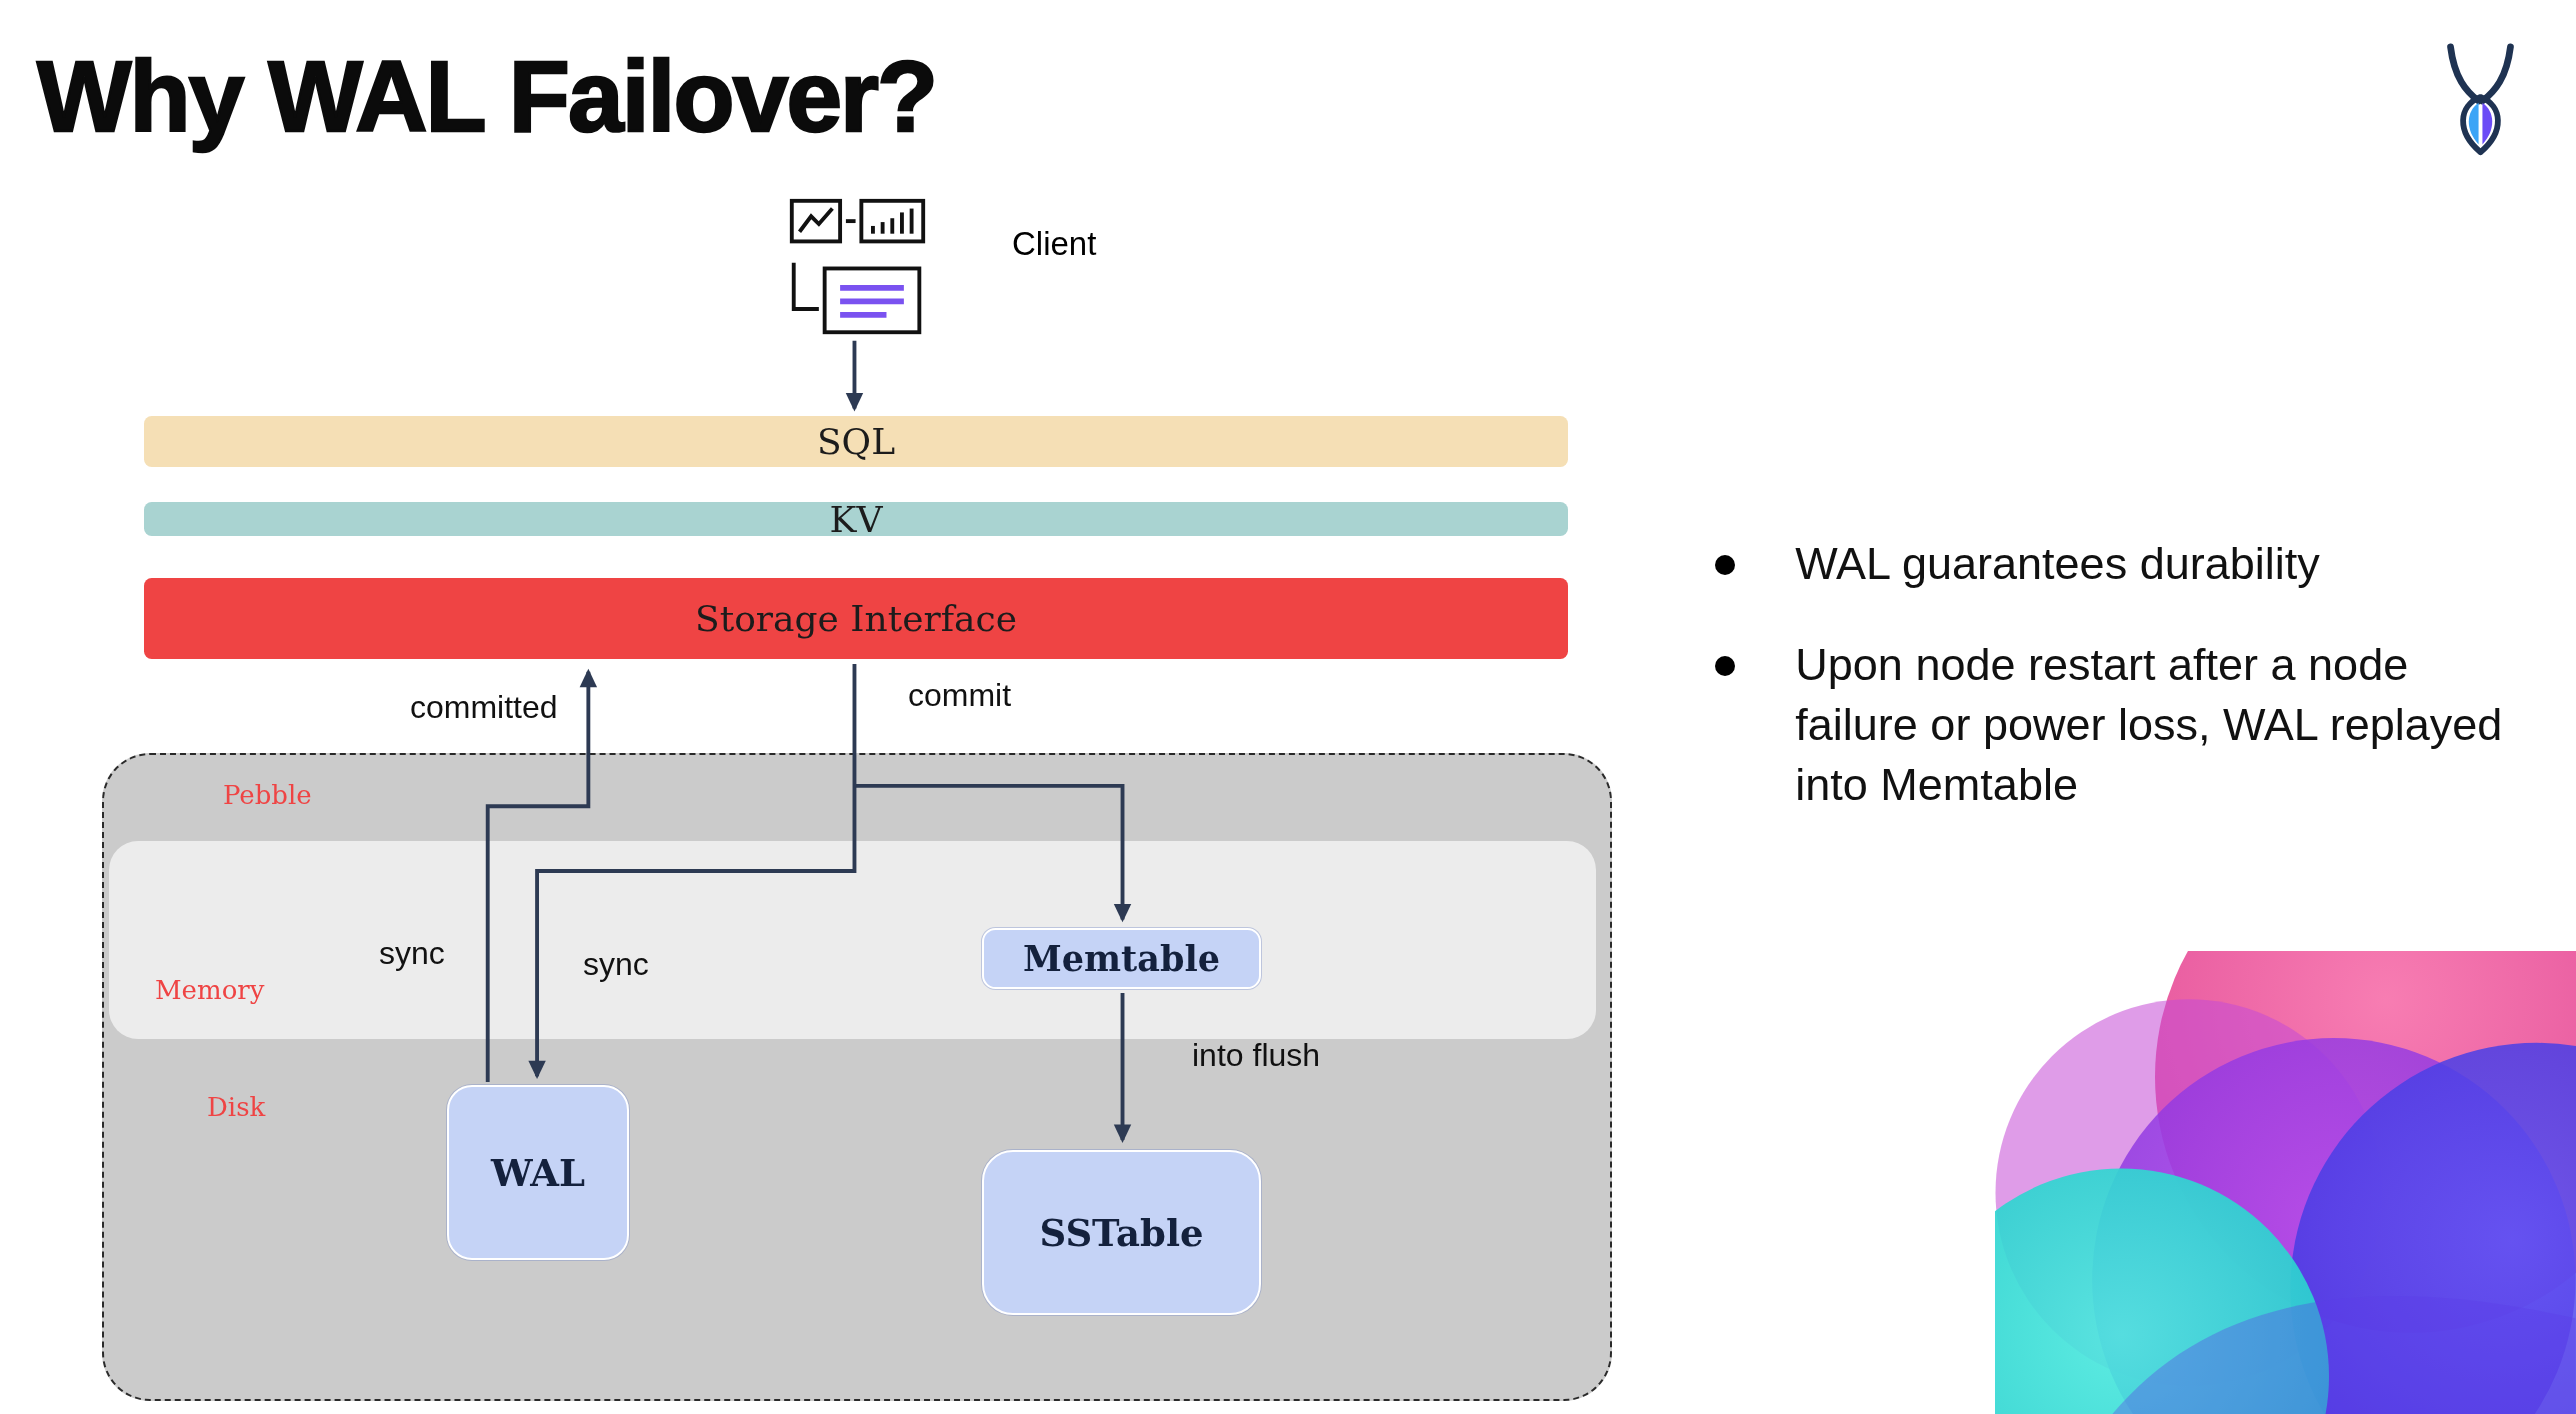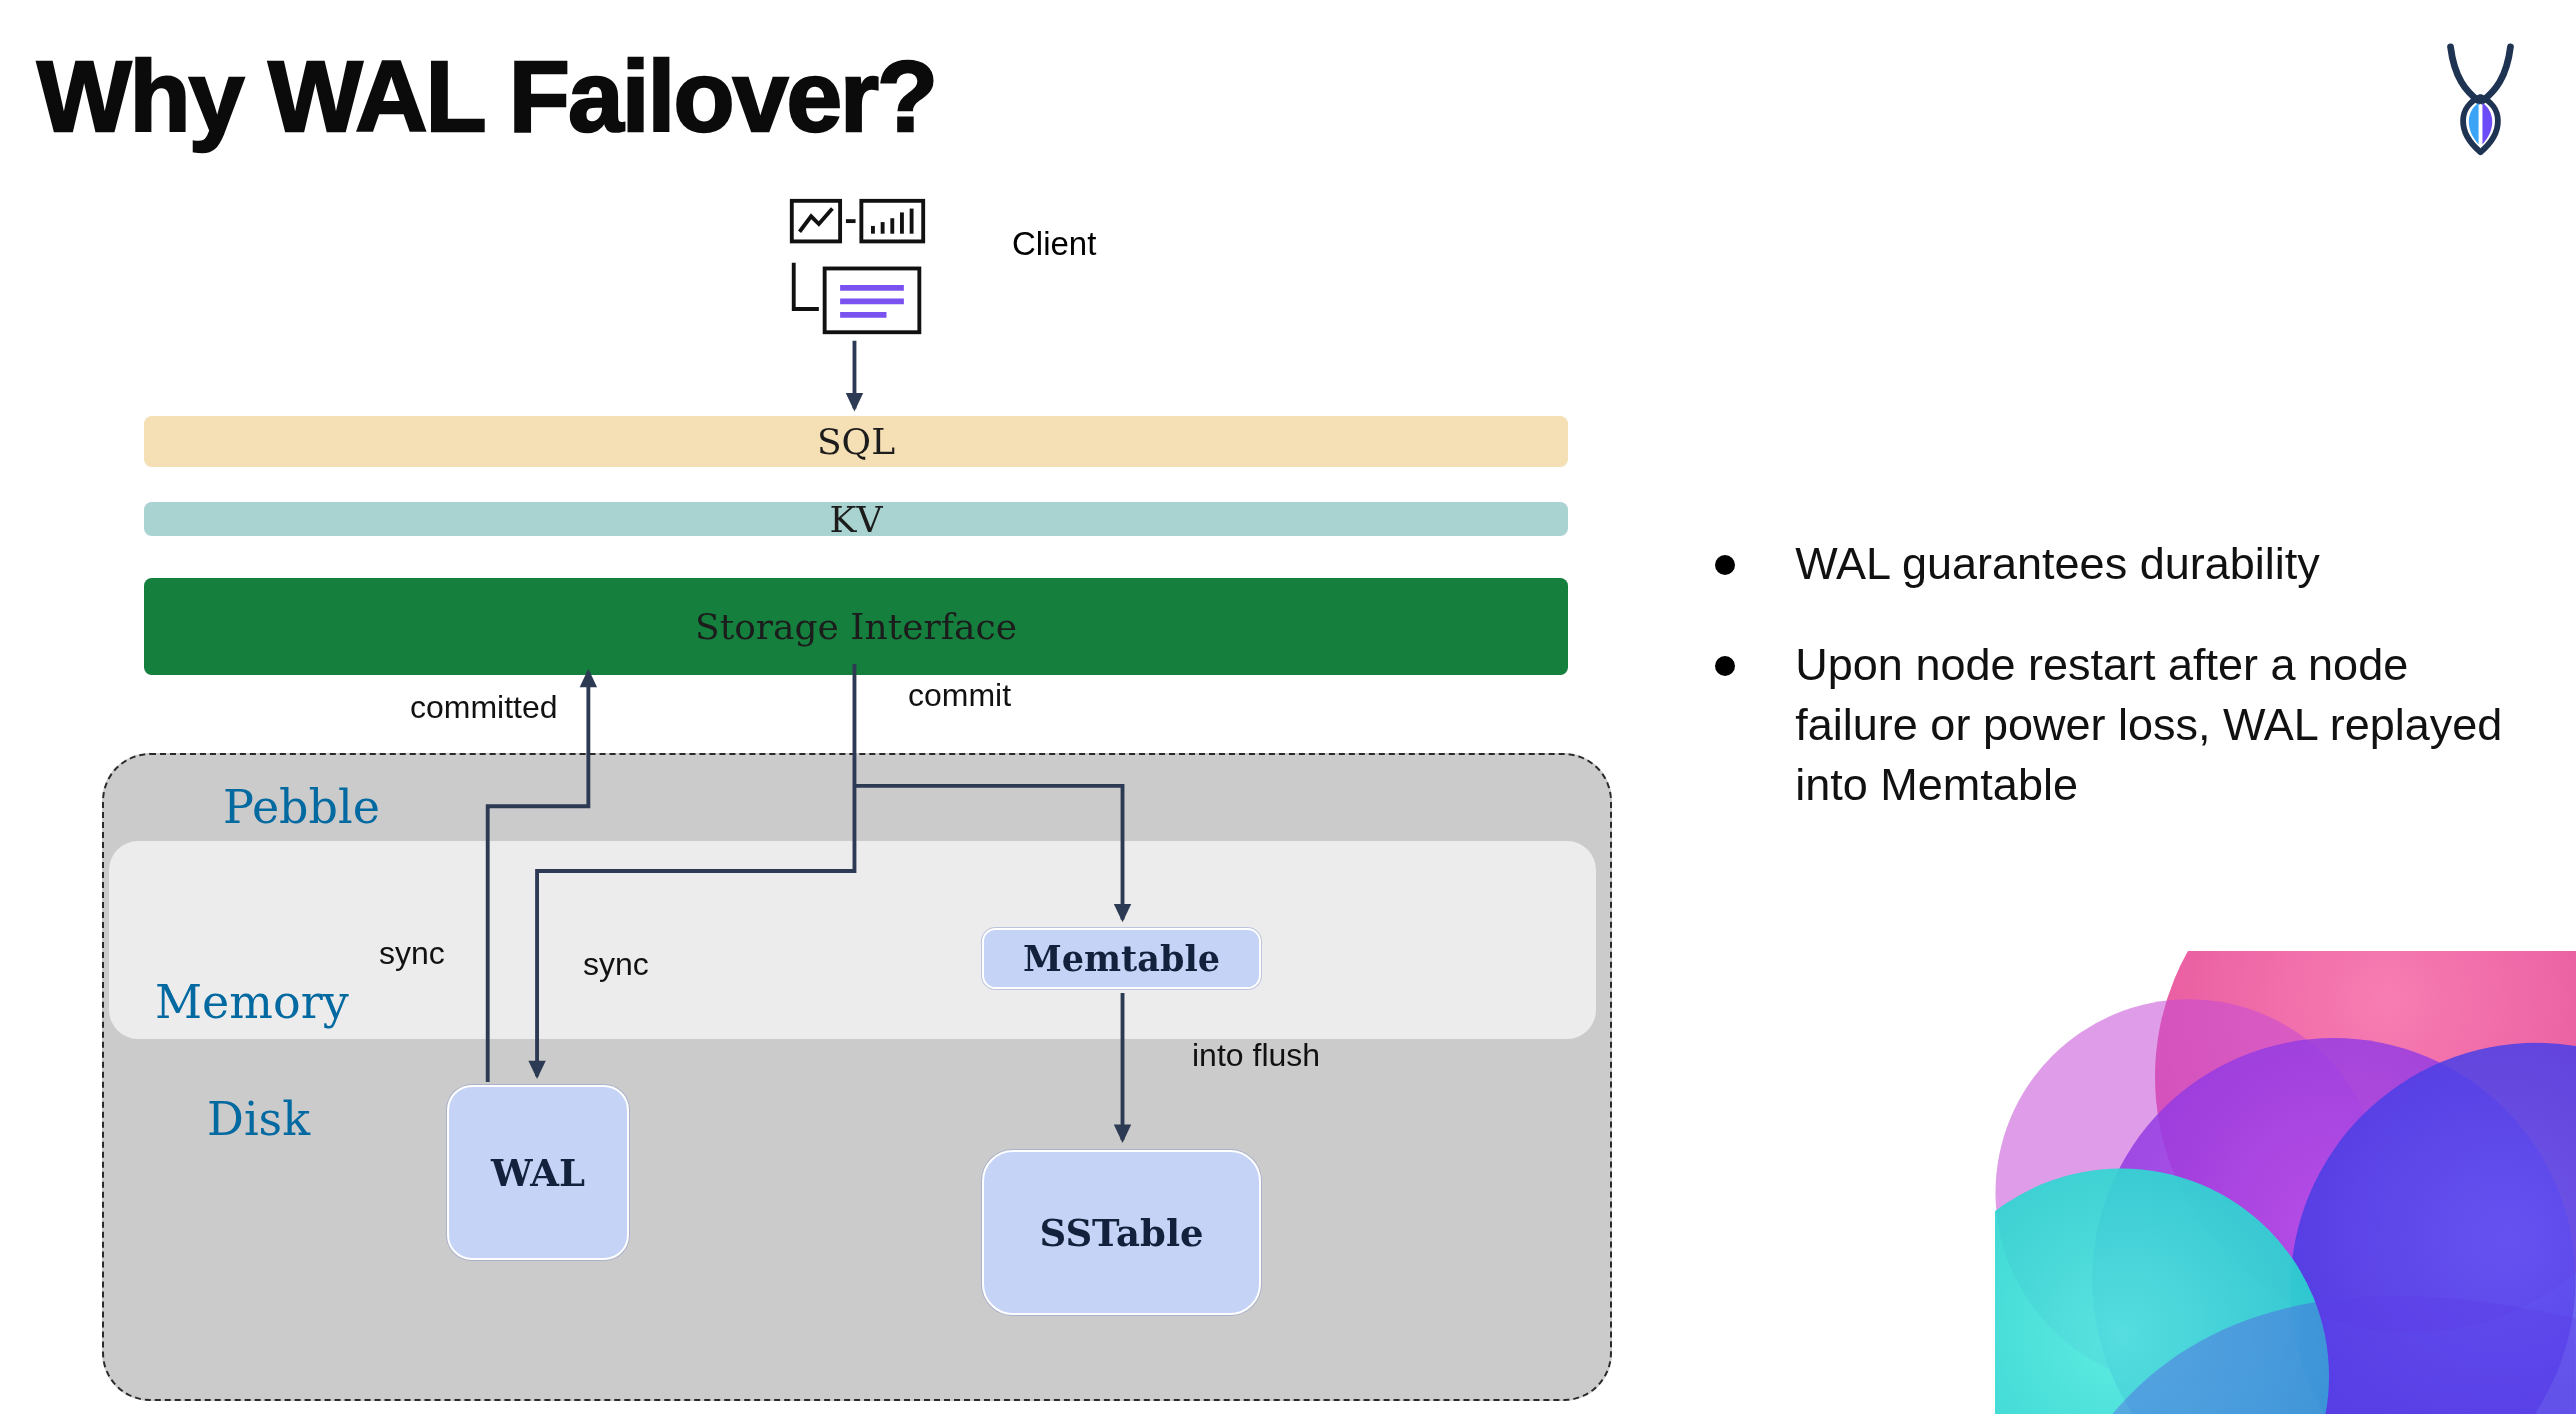--- a/index.html
+++ b/index.html
@@ -17,35 +17,35 @@
   .logo { position:absolute; right:50px; top:41px; width:91px; height:116px; }
   .client-icon { position:absolute; left:786px; top:195px; width:143px; height:145px; }
   .client-label { position:absolute; left:1012px; top:225px; font-size:33px; color:#000000; }
 
   .bar {
     position:absolute; left:144px; width:1424px; border-radius:7.7px;
     display:flex; align-items:center; justify-content:center;
   }
   .bar-sql     { top:416px; height:51px; background:#F5DFB5; }
   .bar-kv      { top:502px; height:34px; background:#A9D3D1; }
-  .bar-storage { top:578px; height:97px; background:#15803d; }
+  .bar-storage { top:578px; height:81px; background:#ef4444; }
   .bar-label   { font-family:"DejaVu Serif","Liberation Serif",serif; font-size:36px; color:#1c1c1c; }
 
   .pebble {
     position:absolute; left:102px; top:753px; width:1510px; height:648px;
     background:#CBCBCB; border:2.9px dashed #2a2a2a; border-radius:48px;
   }
   .memory-band {
     position:absolute; left:109px; top:841px; width:1487px; height:198px;
     background:#ECECEC; border-radius:29px;
   }
 
   .lbl-serif {
     position:absolute; font-family:"DejaVu Serif","Liberation Serif",serif;
-    font-size:46px; color:#0369a1;
+    font-size:26px; color:#ef4444;
   }
   .pebble-label { left:223px; top:780px; }
   .memory-label { left:155px; top:975px; }
   .disk-label   { left:207px; top:1092px; }
 
   .node {
     position:absolute; background:#C5D3F6; border:2.9px solid #ffffff;
     box-shadow:0 0 0 1px rgba(120,140,200,.4);
     display:flex; align-items:center; justify-content:center;
     font-family:"DejaVu Serif","Liberation Serif",serif; font-weight:700; color:#14213d;

